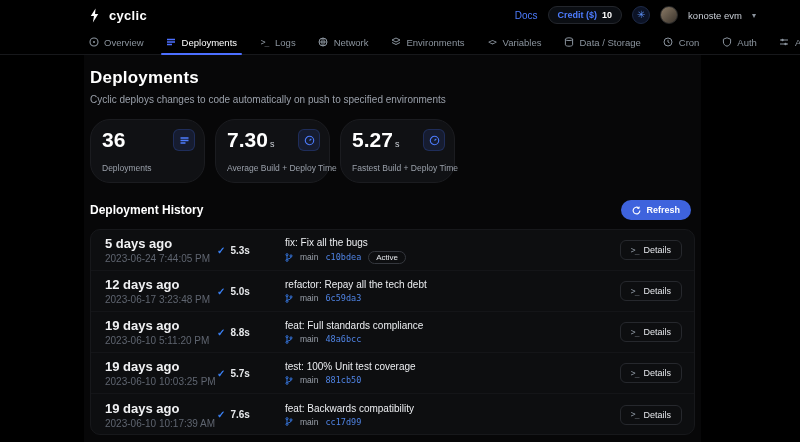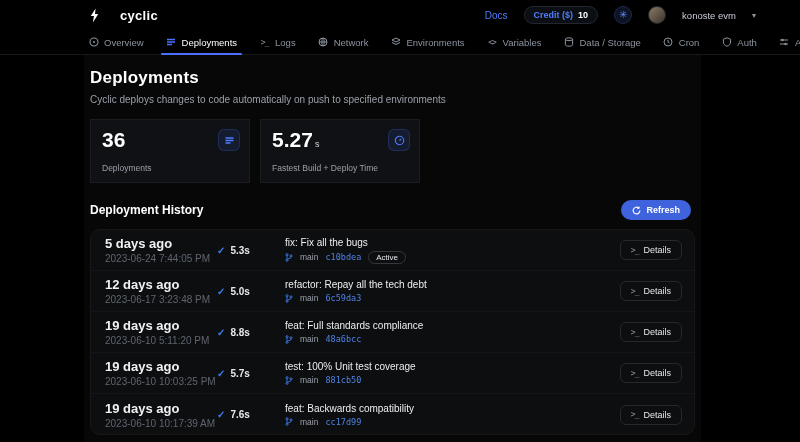--- a/index.html
+++ b/index.html
@@ -7,23 +7,23 @@
   body {
     background:#000;
     font-family:"Liberation Sans", sans-serif;
     color:#e6e6e6;
     overflow:hidden;
     position:relative;
   }
   
   .header { height:30px; display:flex; align-items:center; justify-content:space-between;
     padding:0 44px 0 88px; background:#000; }
-  .logo { display:flex; align-items:center; gap:19px; }
+  .logo { display:flex; align-items:center; gap:8px; }
   .logo-text { font-weight:bold; font-size:13px; color:#fff; letter-spacing:.3px; }
-  .header-right { display:flex; align-items:center; gap:16px; }
+  .header-right { display:flex; align-items:center; gap:10px; }
   .docs-link { color:#4d7cfe; font-size:10px; cursor:pointer; }
   .credit-pill { display:flex; align-items:center; gap:5px; border:1px solid #23262c;
     background:#0b0e13; border-radius:999px; padding:3px 9px; font-size:9px; cursor:pointer; }
   .credit-label { color:#4d7cfe; font-weight:bold; }
   .credit-value { color:#fff; font-weight:bold; }
   .theme-btn { width:18px; height:18px; border-radius:50%; background:#0c1326;
     border:1px solid #1d2946; color:#5b8def; font-size:10px; line-height:1;
     display:flex; align-items:center; justify-content:center; cursor:pointer; }
   .avatar { width:18px; height:18px; border-radius:50%;
     background:linear-gradient(135deg,#8a7a66 0%,#56493c 55%,#2c2username620 100%);
@@ -43,22 +43,22 @@
     width:11px; height:11px; font-size:8px; }
   .nav-item.active .nav-icon { color:#4c6fff; }
   .mono-glyph { font-family:"DejaVu Sans Mono", monospace; font-size:8px; letter-spacing:-1px; }
   
   .main { position:absolute; left:84px; top:55px; width:617px; bottom:0;
     background:#070708; padding:13px 6px 0; }
   .page-title { font-size:17px; font-weight:bold; color:#fff; letter-spacing:.2px; }
   .page-subtitle { font-size:10px; color:#9aa0aa; margin-top:6px; }
   
   .stats { display:flex; gap:10px; margin-top:14px; }
-  .stat-card { width:160px; height:64px; background:#101114; border:1px solid #1b1c20;
-    border-radius:0; padding:9px 11px; position:relative; }
+  .stat-card { width:115px; height:64px; background:#101114; border:1px solid #1b1c20;
+    border-radius:20px; padding:9px 11px; position:relative; }
   .stat-value { font-size:21px; font-weight:bold; color:#fff; line-height:1.05; }
   .stat-unit { font-size:9px; color:#cfd3d9; margin-left:2px; font-weight:normal; }
   .stat-label { font-size:8.5px; color:#9aa0aa; position:absolute; left:11px; bottom:9px; white-space:nowrap; }
   .stat-icon { position:absolute; right:9px; top:9px; width:22px; height:22px; border-radius:6px;
     background:rgba(61,99,221,.14); border:1px solid rgba(61,99,221,.25); color:#4d7cfe;
     display:flex; align-items:center; justify-content:center; }
   
   .history-header { display:flex; justify-content:space-between; align-items:center;
     margin-top:17px; padding-right:4px; }
   .history-title { font-size:12px; font-weight:bold; color:#fff; }
@@ -209,20 +209,30 @@
     <div class="stat-card">
       <div class="stat-value"><span>36</span><span class="stat-unit"></span></div>
       <div class="stat-icon">
         <svg width="11" height="11" viewBox="0 0 11 11" fill="none" stroke="currentColor" stroke-width="1.4">
             <path d="M1.5 3h8M1.5 5.5h8M1.5 8h5"></path>
           </svg>
       </div>
       <div class="stat-label">Deployments</div>
     </div>
     <div class="stat-card">
+      <div class="stat-value"><span>7.30</span><span class="stat-unit">s</span></div>
+      <div class="stat-icon">
+        <svg width="11" height="11" viewBox="0 0 12 12" fill="none" stroke="currentColor" stroke-width="1.2">
+            <circle cx="6" cy="6" r="4.6"></circle>
+            <path d="M6 6 8 4.2"></path>
+          </svg>
+      </div>
+      <div class="stat-label">Average Build + Deploy Time</div>
+    </div>
+    <div class="stat-card">
       <div class="stat-value"><span>5.27</span><span class="stat-unit">s</span></div>
       <div class="stat-icon">
         <svg width="11" height="11" viewBox="0 0 12 12" fill="none" stroke="currentColor" stroke-width="1.2">
             <circle cx="6" cy="6" r="4.6"></circle>
             <path d="M6 6 8 4.2"></path>
           </svg>
       </div>
       <div class="stat-label">Fastest Build + Deploy Time</div>
     </div>
   </div>

